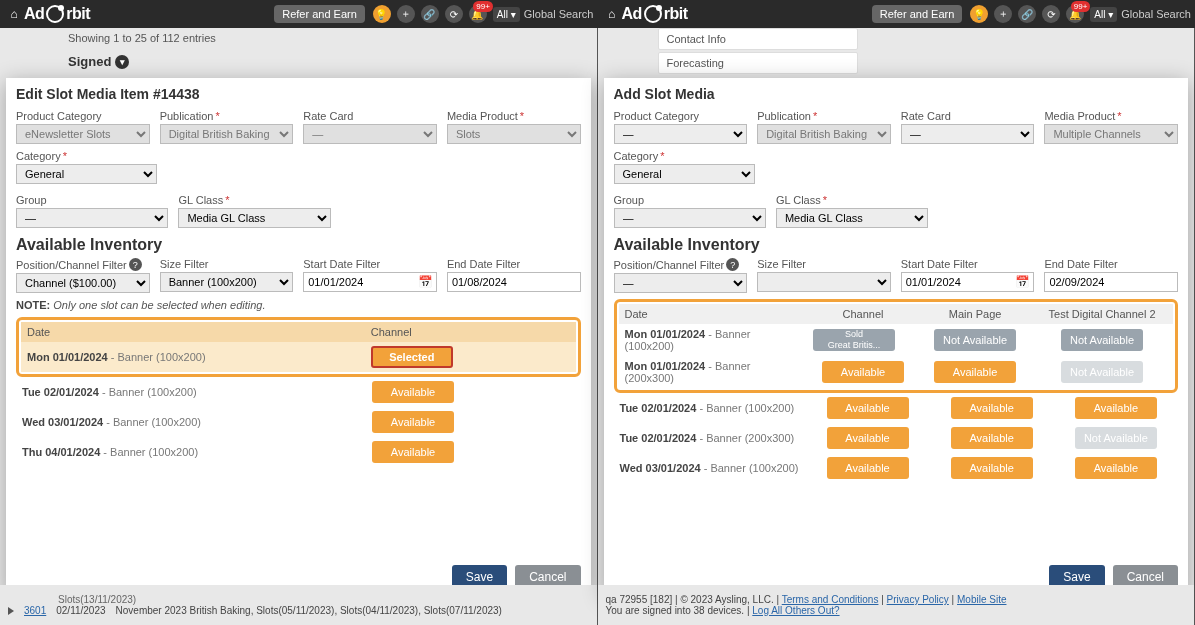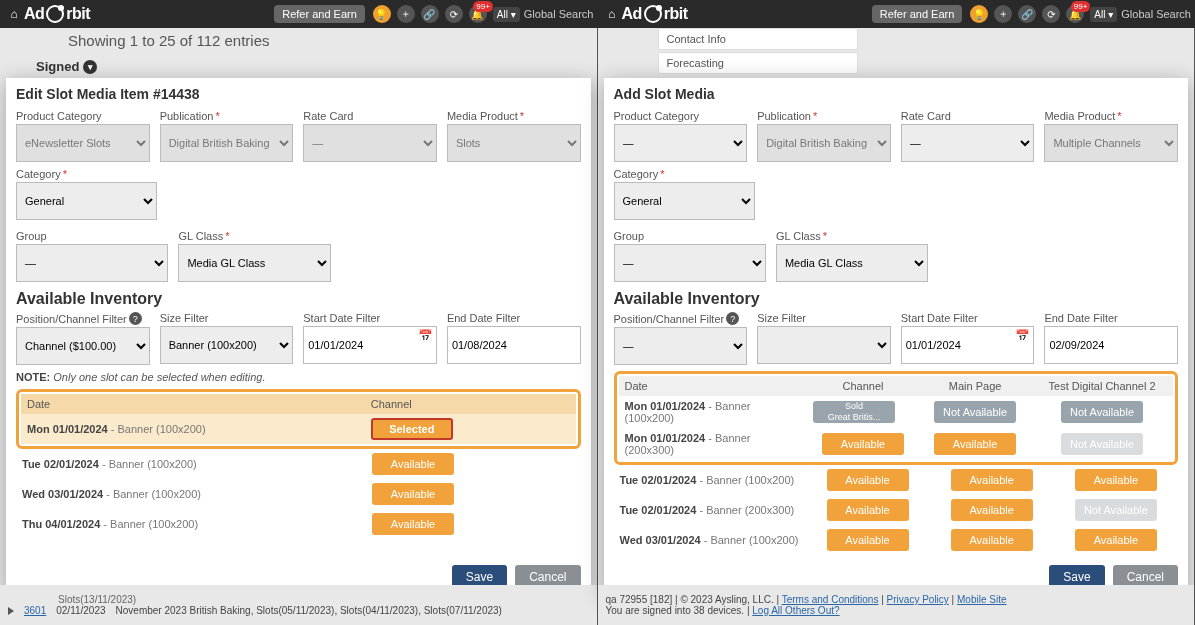--- a/index.html
+++ b/index.html
@@ -16,32 +16,32 @@
   .top-icon.active { background: #f0a030; }
   .bell-wrap { position: relative; }
   .badge { position: absolute; top:-4px; right:-6px; background:#e03030; color:#fff; font-size:8px; padding:1px 3px; border-radius:6px; }
   .searchbar { margin-left: 6px; display:flex; align-items:center; gap:4px; }
   .all-sel { background:#444; font-size:10px; padding:2px 4px; border-radius:3px; }
   .global-srch { font-size:11px; color:#ccc; }
 
   .split { display: flex; height: calc(100% - 28px); }
   .pane { width: 50%; position: relative; background: #e8e8e8; border-right: 1px solid #555; }
   .pane-bg { position: absolute; inset:0; padding: 4px 8px; font-size: 11px; color:#333; }
-  .bg-text { margin-top: 0px; color:#555; font-size:15px; }
+  .bg-text { margin-top: 0px; color:#555; font-size:11px; }
   .bg-heading { margin-top: 10px; font-weight:bold; color:#333; font-size:13px; display:flex; align-items:center; gap:4px;}
   .bg-heading .chev { width:14px; height:14px; background:#333; border-radius:50%; color:#fff; display:inline-flex; align-items:center; justify-content:center; font-size:9px;}
   .modal { position: absolute; top: 50px; left: 6px; right: 6px; bottom: 30px; background: #fff; box-shadow: 0 4px 20px rgba(0,0,0,.3); display:flex; flex-direction:column; }
   .modal-title { padding: 8px 10px 4px; font-size: 14px; font-weight: bold; color:#333; }
   .modal-body { flex:1; overflow:hidden; padding: 4px 10px; font-size: 11px; color:#444; }
   
   .form-row { display:flex; gap:10px; margin-bottom: 6px; }
   .field { flex:1; display:flex; flex-direction:column; }
   .field label { font-size: 11px; color:#555; margin-bottom:2px; display:flex; align-items:center; gap:2px;}
   .star { color:#c33; }
-  .sel, .inp { height: 38px; border:1px solid #bbb; background:#ededed; font-size:11px; padding:0 4px; width:100%; }
+  .sel, .inp { height: 20px; border:1px solid #bbb; background:#ededed; font-size:11px; padding:0 4px; width:100%; }
   .sel.disabled { background:#e0e0e0; color:#777; }
   .inp { background:#fff; }
   .inp-wrap { position:relative; }
   .cal-icon { position:absolute; right:4px; top:3px; font-size:12px; color:#555; pointer-events:none; }
   
   .section-h { font-size:16px; font-weight:bold; margin: 8px 0 4px; color:#333;}
   .note { font-size:11px; margin:6px 0; }
   .note b { font-weight:bold; }
   .note i { font-style:italic; color:#555;}
   .help-icon { width:13px; height:13px; background:#555; color:#fff; border-radius:50%; display:inline-flex; align-items:center; justify-content:center; font-size:9px; }
@@ -123,21 +123,21 @@
       <span class="global-srch">Global Search</span>
     </div>
   </div>
 </div>
 
 <div class="split">
 
   <div class="pane">
     <div class="pane-bg">
       <div class="bg-text" style="margin-left:60px;">Showing 1 to 25 of 112 entries</div>
-      <div class="bg-heading" style="margin-left:28px;">
+      <div class="bg-heading" style="margin-left:60px;">
           <span>Signed</span> 
           <span class="chev">▾</span>
         </div>
     </div>
 
     <div class="modal">
       <div class="modal-title">Edit Slot Media Item #14438</div>
       <div class="modal-body">
 
         <div class="form-row">

